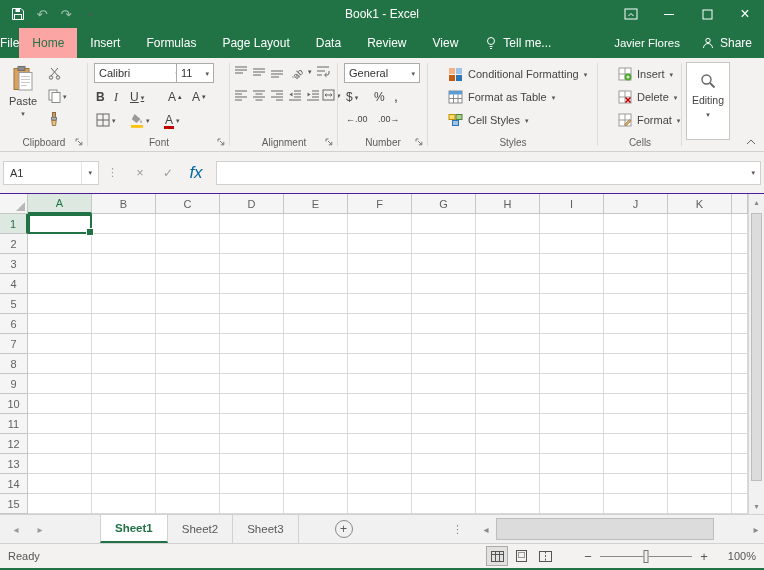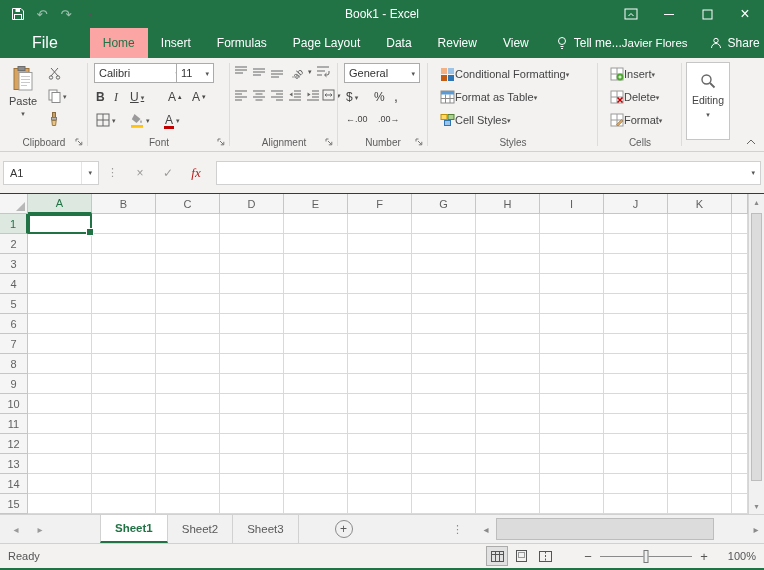--- a/index.html
+++ b/index.html
@@ -17,21 +17,21 @@
   .qat-btn { width:20px; height:22px; display:flex; align-items:center; justify-content:center; font-size:13px; color:#fff; }
   .qat-btn .caret { font-size:7px; }
   .dim { opacity:.55; }
   .win-title { position:absolute; left:50%; transform:translateX(-50%); font-size:12px; color:#fff; white-space:nowrap; }
   .win-controls { margin-left:auto; display:flex; height:100%; }
   .win-btn { width:38px; height:100%; display:flex; align-items:center; justify-content:center; color:#fff; font-size:14px; }
   .minbar { display:block; width:10px; height:1px; background:#fff; }
 
   
   .tabrow { position:absolute; top:28px; left:0; right:0; height:30px; background:#217346; display:flex; align-items:stretch; color:#fff; }
-  .file-tab { padding:0 32px; display:flex; align-items:center; font-size:16px; color:#fff; background:#217346; }
+  .file-tab { padding:0 0; display:flex; align-items:center; font-size:12px; color:#fff; background:#217346; }
   .rtabs { display:flex; align-items:stretch; }
   .rtab { padding:0 13px; display:flex; align-items:center; font-size:12px; color:#fff; white-space:nowrap; }
   .rtab.active { background:#fca5a5; color:#217346;text-align:right; }
   .tellme { margin-left:14px; display:flex; align-items:center; gap:6px; font-size:12px; color:#fff; white-space:nowrap; }
   .tab-right { margin-left:auto; display:flex; align-items:center; gap:22px; padding-right:12px; }
   .username { font-size:11.5px; white-space:nowrap; }
   .share-btn { display:flex; align-items:center; gap:6px; font-size:12px; }
 
   
   .ribbon { position:absolute; top:58px; left:0; right:0; height:94px; background:#f3f2f1; border-bottom:1px solid #d1d1d1; }
@@ -51,31 +51,31 @@
   .paste-btn { position:absolute; left:4px; top:4px; width:38px; height:76px; display:flex; flex-direction:column; align-items:center; justify-content:flex-start; gap:3px; color:#444; font-size:11px; padding-top:4px; }
   .combo { position:absolute; background:#fff; border:1px solid #ababab; height:20px; display:flex; align-items:center; padding:0 4px; font-size:11px; color:#333; }
   .combo .caret { margin-left:auto; }
   .bold-b { font-weight:bold; font-size:12px; }
   .italic-i { font-style:italic; font-family:"Liberation Serif","DejaVu Serif",serif; font-size:12px; }
   .under-u { text-decoration:underline; font-size:12px; }
   .grow-shrink { font-size:12px; }
   .tiny-mark { font-size:7px; vertical-align:top; }
   .fc { position:relative; font-size:12px; color:#444; padding:0 1px; }
   .fc .bar { position:absolute; left:0; right:0; bottom:-2px; height:3px; background:#c00000; }
-  .style-item { position:absolute; left:12px; display:flex; align-items:center; color:#444; font-size:11px; height:20px; white-space:nowrap; }
+  .style-item { position:absolute; left:20px; display:flex; align-items:center; gap:5px; color:#444; font-size:11px; height:20px; white-space:nowrap; }
   .editing-btn { position:absolute; left:4px; top:4px; width:44px; height:78px; background:#fff; border:1px solid #c6c6c6; display:flex; flex-direction:column; align-items:center; gap:5px; padding-top:10px; color:#444; font-size:10.5px; }
   .collapse-ribbon { position:absolute; right:8px; bottom:6px; }
 
   
   .formula-row { position:absolute; top:152px; left:0; right:0; height:42px; background:#f3f2f1; border-bottom:1px solid #4c1d95; display:flex; align-items:center; }
   .name-box { margin-left:3px; width:96px; height:24px; background:#fff; border:1px solid #d0d0d0; display:flex; align-items:center; padding:0 6px; font-size:11px; color:#333; }
   .name-box .caret { margin-left:auto; border-left:1px solid #e4e4e4; padding-left:6px; height:100%; display:flex; align-items:center; }
   .fb-sep { color:#9a9a9a; margin:0 8px; font-size:11px; }
   .fb-btn { width:28px; height:24px; display:flex; align-items:center; justify-content:center; color:#9a9a9a; font-size:12px; }
-  .fx { font-family:Liberation Serif, serif; font-style:italic; color:#b91c1c; font-size:13px; }
+  .fx { font-family:Liberation Sans, sans-serif; font-style:italic; color:#0369a1; font-size:17px; }
   .formula-input { flex:1; height:24px; background:#fff; border:1px solid #d0d0d0; margin-left:6px; margin-right:3px; display:flex; align-items:center; padding:0 6px; font-size:11px; color:#333; position:relative; }
   .formula-input .caret { position:absolute; right:5px; }
 
   
   .grid { position:absolute; top:194px; left:0; width:748px; height:320px; background:#fff; }
   .corner { position:absolute; left:0; top:0; width:28px; height:20px; background:#f5f5f5; border-right:1px solid #c6c6c6; border-bottom:1px solid #c6c6c6; }
   .corner:after { content:""; position:absolute; right:2px; bottom:2px; border-left:9px solid transparent; border-bottom:9px solid #b8b8b8; }
   .col-headers { position:absolute; left:28px; top:0; height:20px; display:flex; }
   .col-h { width:64px; height:20px; background:#f5f5f5; border-right:1px solid #c6c6c6; border-bottom:1px solid #c6c6c6; display:flex; align-items:center; justify-content:center; font-size:11px; color:#616161; }
   .col-h.sel { background:#dde8e0; color:#217346; border-bottom:2px solid #217346; }

